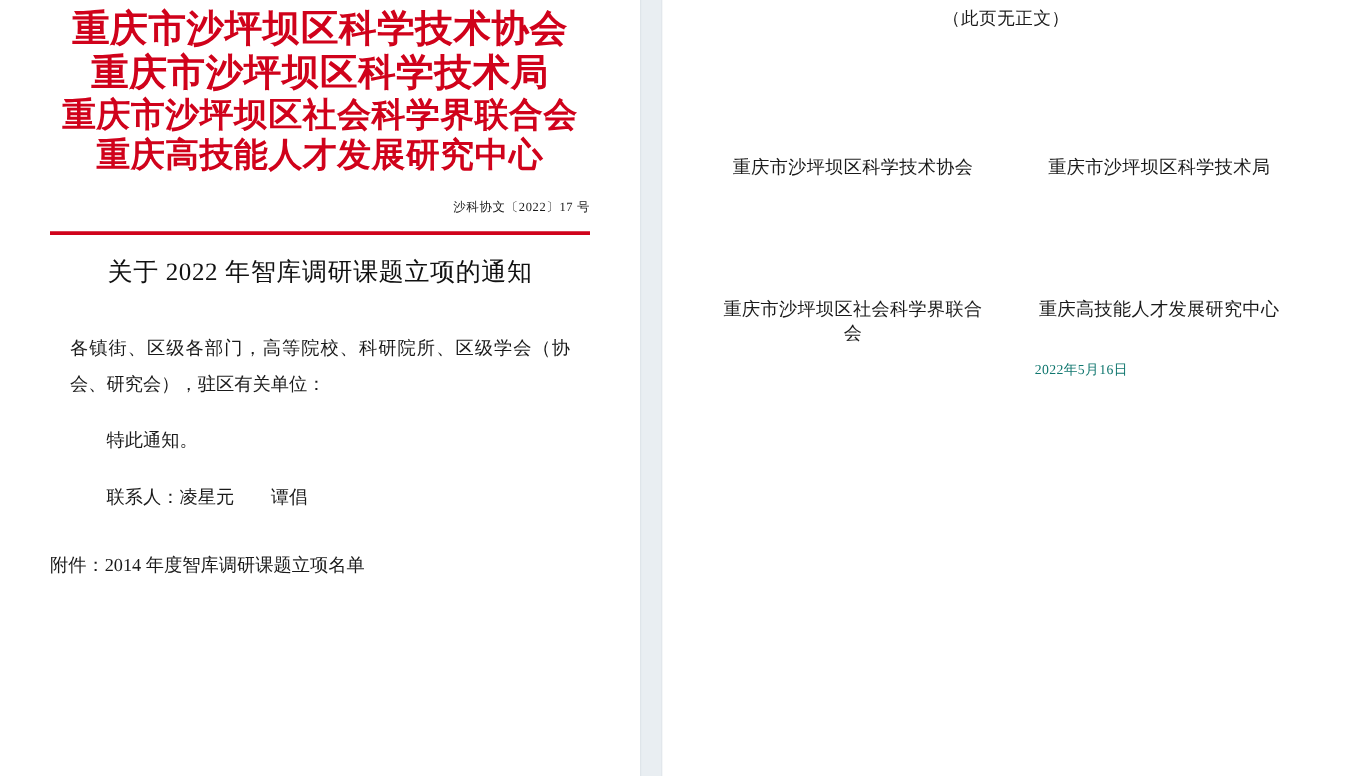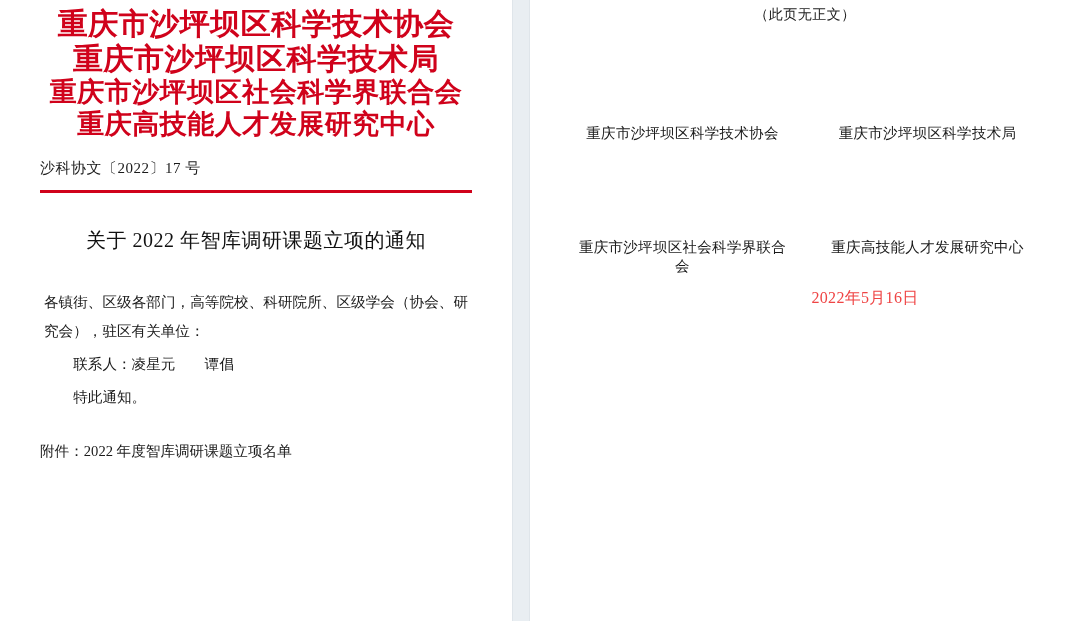--- a/index.html
+++ b/index.html
@@ -64,49 +64,49 @@
     justify-content: center;
     gap: 16px;
   }
   .mast-2 .wenjian {
     font-size: 34px;
   }
   .mast-3 { font-size: 27px; }
   .mast-4 { font-size: 27px; }
 
   .doc-number {
-    text-align: left;
-    font-size: 15px;
+    text-align: right;
+    font-size: 10px;
     color: #1a1a1a;
     margin-top: 18px;
     letter-spacing: 0.5px;
   }
   .red-rule {
     height: 3px;
     background: #d0021b;
     margin-top: 12px;
   }
 
   .doc-title {
     text-align: center;
     font-size: 20px;
     color: #111111;
     font-weight: normal;
-    margin-top: 34px;
+    margin-top: 16px;
     letter-spacing: 0.5px;
   }
 
   .body-text {
     margin-top: 34px;
     font-size: 14.6px;
     line-height: 2.0;
     color: #1a1a1a;
     text-align: justify;
   }
-  .body-text p { margin: 4px; }
+  .body-text p { margin: 16px; }
   .indent { text-indent: 2em; }
   .contact {
     margin-top: 2px;
   }
   .cursor {
     display: inline-block;
     width: 1px;
     height: 15px;
     background: #222;
     vertical-align: -2px;
@@ -137,22 +137,22 @@
   .seal-row.second { margin-top: 95px; }
   .seal-cell {
     width: 215px;
     text-align: center;
     font-size: 14.5px;
     color: #1a1a1a;
     letter-spacing: 0.3px;
   }
   .seal-date {
     text-align: center;
-    font-size: 16px;
-    color: #ef4444;
+    font-size: 11px;
+    color: #0f766e;
     margin-top: 12px;
     margin-left: 120px;
     letter-spacing: 0.3px;
   }
 </style>
 </head>
 <body>
 
 <div class="page-wrap">
 
@@ -168,25 +168,25 @@
     </div>
 
     <div class="doc-number">沙科协文〔2022〕17 号</div>
 
     <div class="red-rule"></div>
 
     <div class="doc-title">关于 2022 年智库调研课题立项的通知</div>
 
     <div class="body-text">
       <p>各镇街、区级各部门，高等院校、科研院所、区级学会（协会、研究会），驻区有关单位：</p>
+      <p class="indent">特此通知。</p>
       <p class="indent contact">联系人：凌星元　　谭倡</p>
-      <p class="indent">特此通知。</p>
     </div>
 
-    <div class="attachment">附件：2022 年度智库调研课题立项名单</div>
+    <div class="attachment">附件：2014 年度智库调研课题立项名单</div>
   </div>
 
   <div class="gutter"></div>
 
   <div class="page page-right">
 
     <div class="no-body">（此页无正文）</div>
 
     <div class="seal-grid">
       <div class="seal-row">

